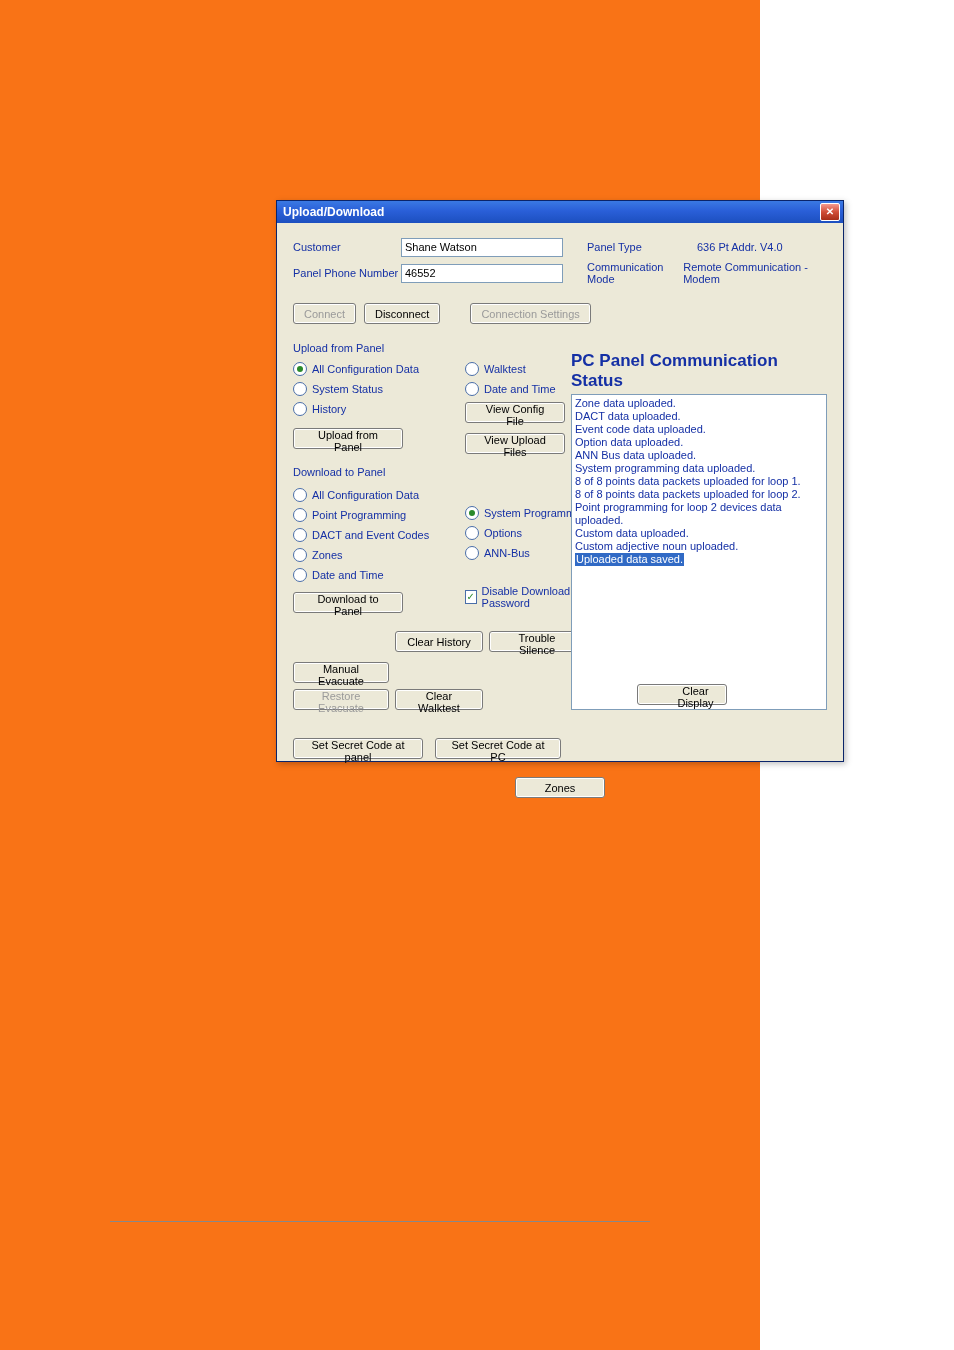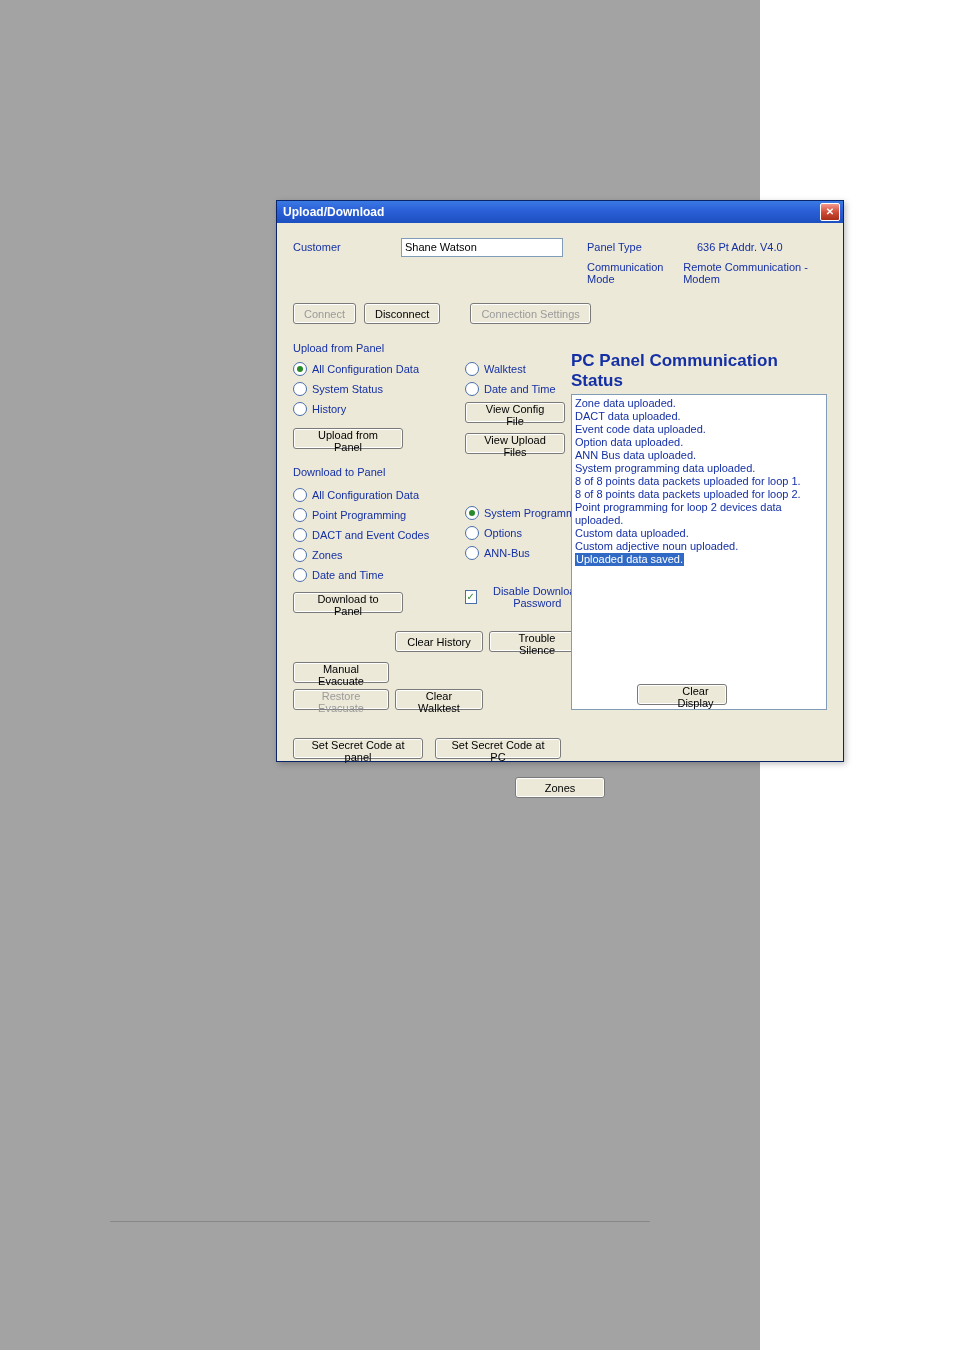--- a/index.html
+++ b/index.html
@@ -1,37 +1,37 @@
 <!DOCTYPE html>
 <html><head>
 <meta charset="utf-8">
 <style>
   html,body{margin:0;padding:0;background:#fff;font-family:"Tahoma","Segoe UI",Arial,sans-serif;font-size:11px;color:#000;}
-  .page{width:760px;height:1350px;position:relative;background:#a3a3a3;}
+  .page{width:760px;height:1350px;position:relative;background:#f97316;}
   .dialog{position:absolute;left:276px;top:200px;width:566px;border:1px solid #0a246a;background:#ece9d8;box-shadow:2px 2px 6px rgba(0,0,0,0.25);}
   .titlebar{background:linear-gradient(to bottom,#3a79e3 0%,#2a5fd8 45%,#1c4fbf 100%);height:22px;display:flex;align-items:center;justify-content:space-between;padding:0 3px 0 6px;color:#fff;font-weight:bold;}
   .titlebar span{font-size:12px;}
   .close-btn{width:18px;height:16px;background:linear-gradient(to bottom,#f59a8e,#d14d37,#a72e18);border:1px solid #fff;border-radius:2px;display:flex;align-items:center;justify-content:center;color:#fff;font-weight:bold;font-size:10px;line-height:1;cursor:pointer;}
   .body{padding:14px 16px 12px 16px;}
   .row2col{display:flex;gap:24px;}
   .lbl{color:#1530a5;display:inline-block;}
   .top-left{width:270px;}
   .top-right{flex:1;}
   .field-row{display:flex;align-items:center;margin-bottom:6px;height:20px;}
   .field-row .lbl{width:108px;}
   input.txt{border:1px solid #7f9db9;background:#fff;font:inherit;height:17px;padding:0 3px;flex:1;}
   .info-val{color:#1530a5;}
   .btnrow{margin-top:14px;display:flex;gap:8px;align-items:center;}
   button.win{font:inherit;color:#000;background:#ece9d8;border:1px solid #7a7a7a;border-radius:3px;height:21px;padding:0 10px;cursor:pointer;box-shadow:inset 0 0 0 1px #fff;}
   button.win[disabled]{color:#9a9a9a;cursor:default;}
   .section-title{color:#1530a5;margin:18px 0 4px 0;}
   .two-col{display:flex;}
   .col-l{width:172px;}
   .col-r{flex:1;}
-  .radio-row{display:flex;align-items:center;height:18px;margin:2px 0;color:#1530a5;text-align:center;}
+  .radio-row{display:flex;align-items:center;height:18px;margin:2px 0;color:#1530a5;}
   .radio-outer{width:12px;height:12px;border:1px solid #4a6ea9;border-radius:50%;margin-right:5px;background:#fff;display:flex;align-items:center;justify-content:center;}
   .radio-outer.checked::after{content:"";width:6px;height:6px;border-radius:50%;background:#2a8a2a;}
   .chk{width:12px;height:12px;border:1px solid #4a6ea9;background:#fff;margin-right:5px;display:inline-flex;align-items:center;justify-content:center;color:#2a8a2a;font-size:10px;line-height:1;}
   .status-box{position:absolute;right:16px;top:128px;width:256px;}
   .status-title{font-weight:bold;color:#1530a5;margin-bottom:3px;font-size:17px;}
   .status-panel{border:1px solid #7f9db9;background:#fff;height:310px;padding:2px 3px;overflow:hidden;}
   .status-line{color:#1530a5;line-height:13px;}
   .status-line.hl{background:#316ac5;color:#fff;display:inline-block;padding:0 1px;}
   .bottom-btns{display:flex;gap:6px;margin-top:14px;flex-wrap:wrap;}
   .sep-bottom{margin-top:28px;display:flex;gap:12px;align-items:center;width:270px;}
@@ -50,20 +50,24 @@
   </div>
 
   <div class="body" style="position:relative;height:512px;">
 
     <div class="row2col">
       <div class="top-left">
         <div class="field-row">
           <span class="lbl">Customer</span>
           <input class="txt" type="text" value="Shane Watson" style="">
         </div>
+        <div class="field-row">
+          <span class="lbl">Panel Phone Number</span>
+          <input class="txt" type="text" value="46552" style="">
+        </div>
       </div>
       <div class="top-right">
         <div class="field-row">
           <span class="lbl" style="width:110px;">Panel Type</span>
           <span class="info-val">636 Pt Addr. V4.0</span>
         </div>
         <div class="field-row">
           <span class="lbl" style="width:110px;">Communication Mode</span>
           <span class="info-val">Remote Communication - Modem</span>
         </div>

